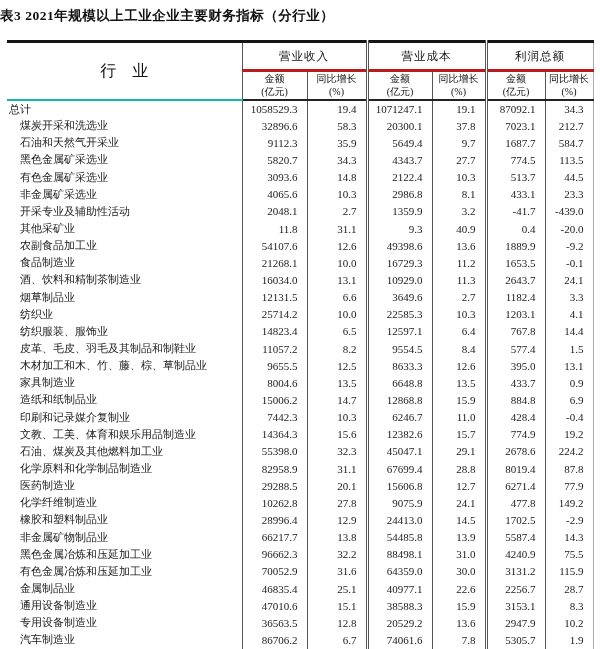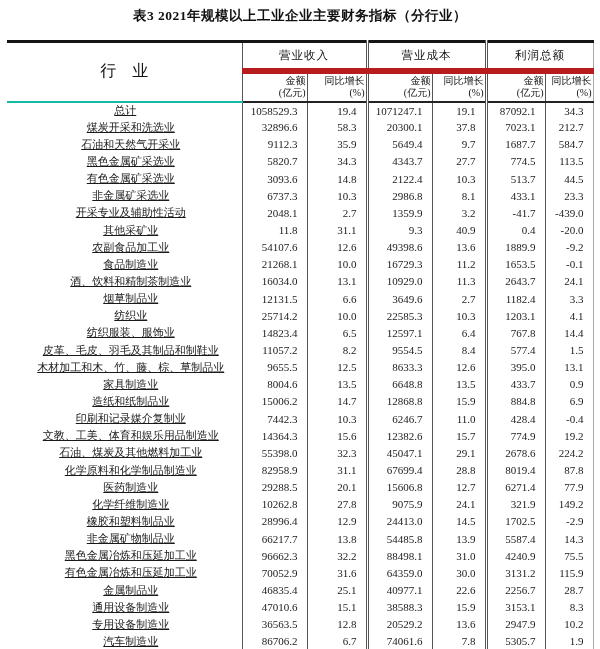--- a/index.html
+++ b/index.html
@@ -8,21 +8,21 @@
     width: 600px; height: 649px;
     background: #ffffff;
     overflow: hidden;
     font-family: "Liberation Serif", "DejaVu Serif", serif;
     color: #1a1a1a;
   }
   .page { position: relative; width: 600px; height: 649px; }
   .title {
     padding-top: 7px;
     height: 24px;
-    text-align: center;
+    text-align: left;
     font-size: 13.5px;
     line-height: 17px;
     font-weight: bold;
     color: #111;
     letter-spacing: 0.5px;
   }
   table.fin {
     margin-left: 7px;
     margin-top: 16px;
     width: 586px;
@@ -36,44 +36,44 @@
     vertical-align: middle;
     text-align: center;
     border-bottom: 2px solid #14b8a6;
   }
   th.group {
     height: 29px;
     font-size: 11.5px;
     letter-spacing: 1px;
     vertical-align: middle;
     text-align: center;
-    border-bottom: 6px solid #b91c1c;
+    border-bottom: 3px solid #b91c1c;
   }
   th.subh {
     height: 27px;
     font-size: 10px;
     line-height: 12.5px;
     vertical-align: middle;
-    text-align: right;
+    text-align: center;
     white-space: pre-line;
     border-bottom: 2px solid #222;
   }
   
   .vfirst  { border-left: 1px solid #555; }  
   .vinner  { border-left: 1px solid #555; }  
   .vgroup  { border-left: 3px double #555; } 
   .vlast   { border-right: 1px solid #aaa; } 
   tbody td {
     height: 17.15px;
     font-size: 11px;
     padding: 0;
     white-space: nowrap;
     overflow: hidden;
   }
-  tbody td.ind { padding-left: 2px; text-align: center; text-decoration: underline; }
+  tbody td.ind { padding-left: 2px; text-align: left; }
   tbody td.ind.sub { padding-left: 13px; }
   tbody td.num { text-align: right; padding-right: 9px; }
 </style>
 </head>
 <body>
 
 <div class="page">
   <div class="title">表3  2021年规模以上工业企业主要财务指标（分行业）</div>
 
   <table class="fin">
@@ -149,21 +149,21 @@
           <td class="ind sub">有色金属矿采选业</td>
           <td class="num vfirst">3093.6</td>
           <td class="num vinner">14.8</td>
           <td class="num vgroup">2122.4</td>
           <td class="num vinner">10.3</td>
           <td class="num vgroup">513.7</td>
           <td class="num vinner vlast">44.5</td>
         </tr>
         <tr>
           <td class="ind sub">非金属矿采选业</td>
-          <td class="num vfirst">6737.3</td>
+          <td class="num vfirst">4065.6</td>
           <td class="num vinner">10.3</td>
           <td class="num vgroup">2986.8</td>
           <td class="num vinner">8.1</td>
           <td class="num vgroup">433.1</td>
           <td class="num vinner vlast">23.3</td>
         </tr>
         <tr>
           <td class="ind sub">开采专业及辅助性活动</td>
           <td class="num vfirst">2048.1</td>
           <td class="num vinner">2.7</td>
@@ -315,21 +315,21 @@
           <td class="num vinner">12.7</td>
           <td class="num vgroup">6271.4</td>
           <td class="num vinner vlast">77.9</td>
         </tr>
         <tr>
           <td class="ind sub">化学纤维制造业</td>
           <td class="num vfirst">10262.8</td>
           <td class="num vinner">27.8</td>
           <td class="num vgroup">9075.9</td>
           <td class="num vinner">24.1</td>
-          <td class="num vgroup">321.9</td>
+          <td class="num vgroup">477.8</td>
           <td class="num vinner vlast">149.2</td>
         </tr>
         <tr>
           <td class="ind sub">橡胶和塑料制品业</td>
           <td class="num vfirst">28996.4</td>
           <td class="num vinner">12.9</td>
           <td class="num vgroup">24413.0</td>
           <td class="num vinner">14.5</td>
           <td class="num vgroup">1702.5</td>
           <td class="num vinner vlast">-2.9</td>

